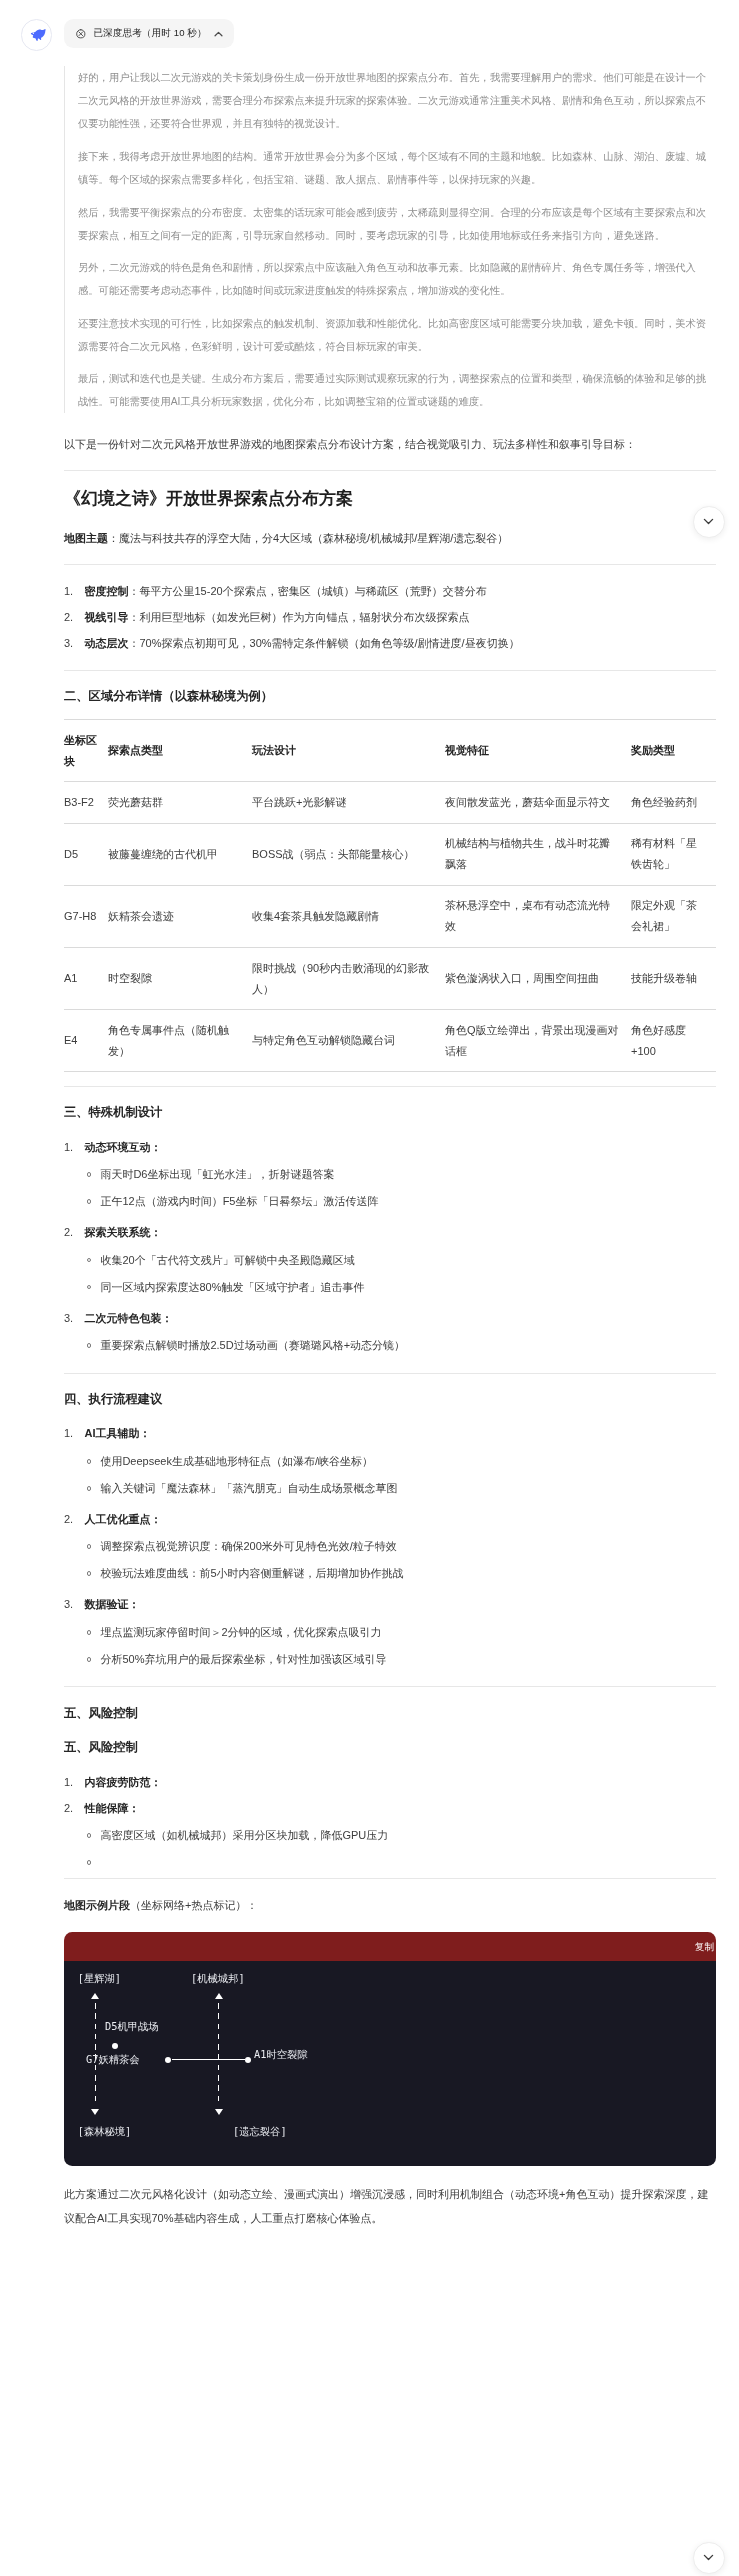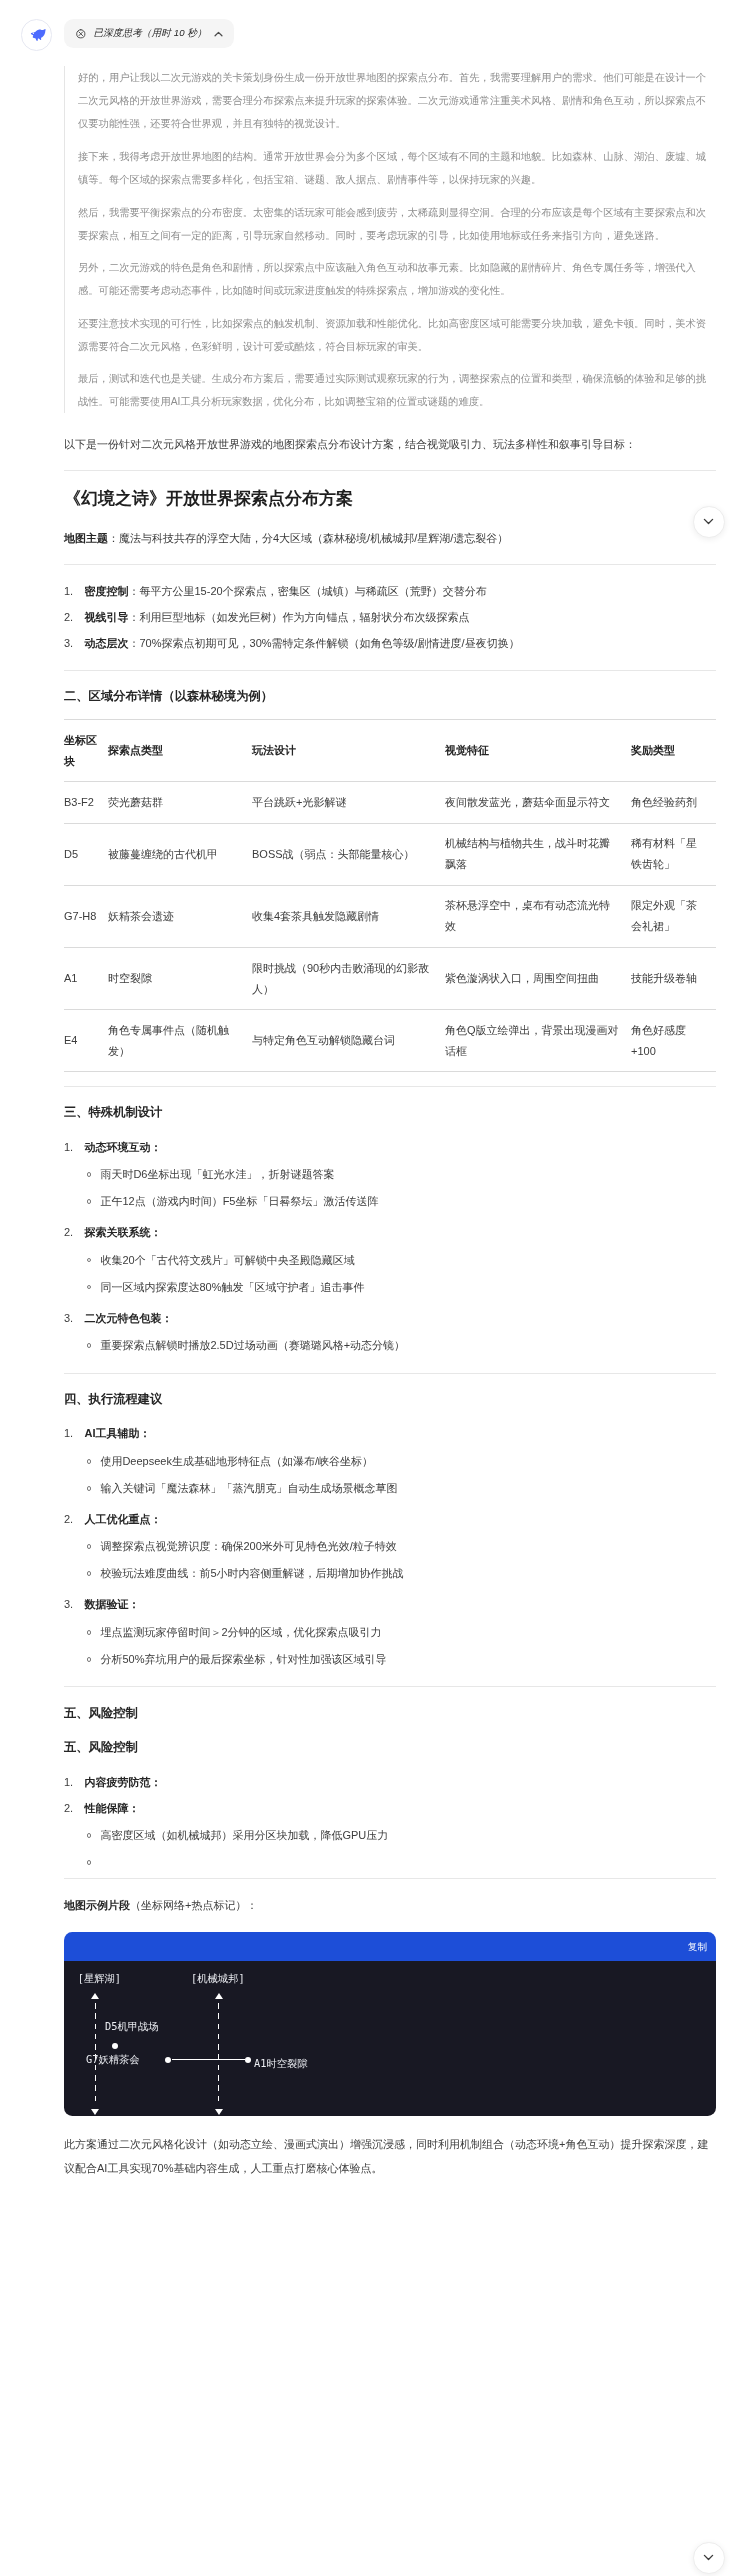--- a/index.html
+++ b/index.html
@@ -13,21 +13,21 @@
     position:absolute; left:20.5px; top:19px; width:31.5px; height:31.5px; box-sizing:border-box;
     border:0.7px solid #e6e8f2; border-radius:50%; background:#fff;
     display:flex; align-items:center; justify-content:center;
   }
   
   .think-pill {
     margin:19px 0 0 64px; display:inline-flex; align-items:center; gap:6.8px;
     background:#f5f5f5; border-radius:9.6px; padding:8.2px 11px;
     font-size:9.6px; color:#262626; cursor:pointer; user-select:none;
   }
-  .think-pill .pill-label { letter-spacing:0.1px;font-style:italic; }
+  .think-pill .pill-label { letter-spacing:0.1px; }
   
   .thinking {
     margin:18px 24px 0 64px; border-left:1.4px solid #e5e5e5; padding-left:13px;
     color:#8e8e8e; font-size:10.3px; line-height:23px;
   }
   .thinking p { margin:0 0 9.6px 0; }
   .thinking p:last-child { margin-bottom:0; }
   
   .answer { margin:19px 24px 0 64px; font-size:11px; line-height:24px; color:#3c3c3c; }
   .answer b { color:#262626; }
@@ -51,26 +51,26 @@
   .poi th, .poi td {
     text-align:left; vertical-align:middle; padding:9.6px 11px 9.6px 0;
     line-height:21px; font-size:11px; border-bottom:0.7px solid #dadada;
   }
   .poi thead th { font-weight:bold; color:#262626; border-top:0.7px solid #dadada; }
   .poi td { font-weight:normal; color:#3c3c3c; }
   .poi .c0 { word-break:break-all; }
   
   .codeblock { margin-top:15px; border-radius:8.2px; overflow:hidden; }
   .code-head {
-    background:#1d4ed8; height:29px; display:flex; align-items:center; justify-content:flex-end;
-    padding:0 9px;
+    background:#7f1d1d; height:29px; display:flex; align-items:center; justify-content:flex-end;
+    padding:0 2px;
   }
   .copy-btn { color:#ffffff; font-size:9.6px; cursor:pointer; }
   .code-body {
-    background:#181823; height:155px; position:relative; color:#ebedf2;
+    background:#181823; height:205px; position:relative; color:#ebedf2;
     font-size:10.3px; font-family:"DejaVu Sans Mono","DejaVu Sans",monospace;
   }
   .mlabel { position:absolute; white-space:nowrap; line-height:13.7px; }
   .arr-up, .arr-down { position:absolute; width:0; height:0; border-left:4.1px solid transparent; border-right:4.1px solid transparent; }
   .arr-up   { border-bottom:6.2px solid #ffffff; }
   .arr-down { border-top:6.2px solid #ffffff; }
   .dash { position:absolute; width:1.4px; background-image:repeating-linear-gradient(to bottom,#ffffff 0 5.5px,transparent 5.5px 10.3px); }
   .dot { position:absolute; width:6.2px; height:6.2px; background:#ffffff; border-radius:50%; }
   .hline { position:absolute; height:1.4px; background:#ffffff; }
   
@@ -357,21 +357,21 @@
       <span class="dash" style="left:31px;top:42px;height:103px;"></span>
       <span class="dash" style="left:154px;top:42px;height:103px;"></span>
 
       <span class="mlabel" style="left:41px;top:59px;">D5机甲战场</span>
       <span class="dot" style="left:48px;top:82px;"></span>
 
       <span class="mlabel" style="left:22px;top:92px;">G7妖精茶会</span>
       <span class="dot" style="left:101px;top:96px;"></span>
       <span class="hline" style="left:108px;top:98px;width:73px;"></span>
       <span class="dot" style="left:181px;top:96px;"></span>
-      <span class="mlabel" style="left:190px;top:96px;">A1时空裂隙</span>
+      <span class="mlabel" style="left:190px;top:87px;">A1时空裂隙</span>
 
       <span class="arr-down" style="left:27px;top:148px;"></span>
       <span class="arr-down" style="left:151px;top:148px;"></span>
 
       <span class="mlabel" style="left:13.7px;top:164px;">[森林秘境]</span>
       <span class="mlabel" style="left:127px;top:164px;margin-left:42px;">[遗忘裂谷]</span>
     </div>
   </div>
 
   <p class="para outro">此方案通过二次元风格化设计（如动态立绘、漫画式演出）增强沉浸感，同时利用机制组合（动态环境+角色互动）提升探索深度，建议配合AI工具实现70%基础内容生成，人工重点打磨核心体验点。</p>

